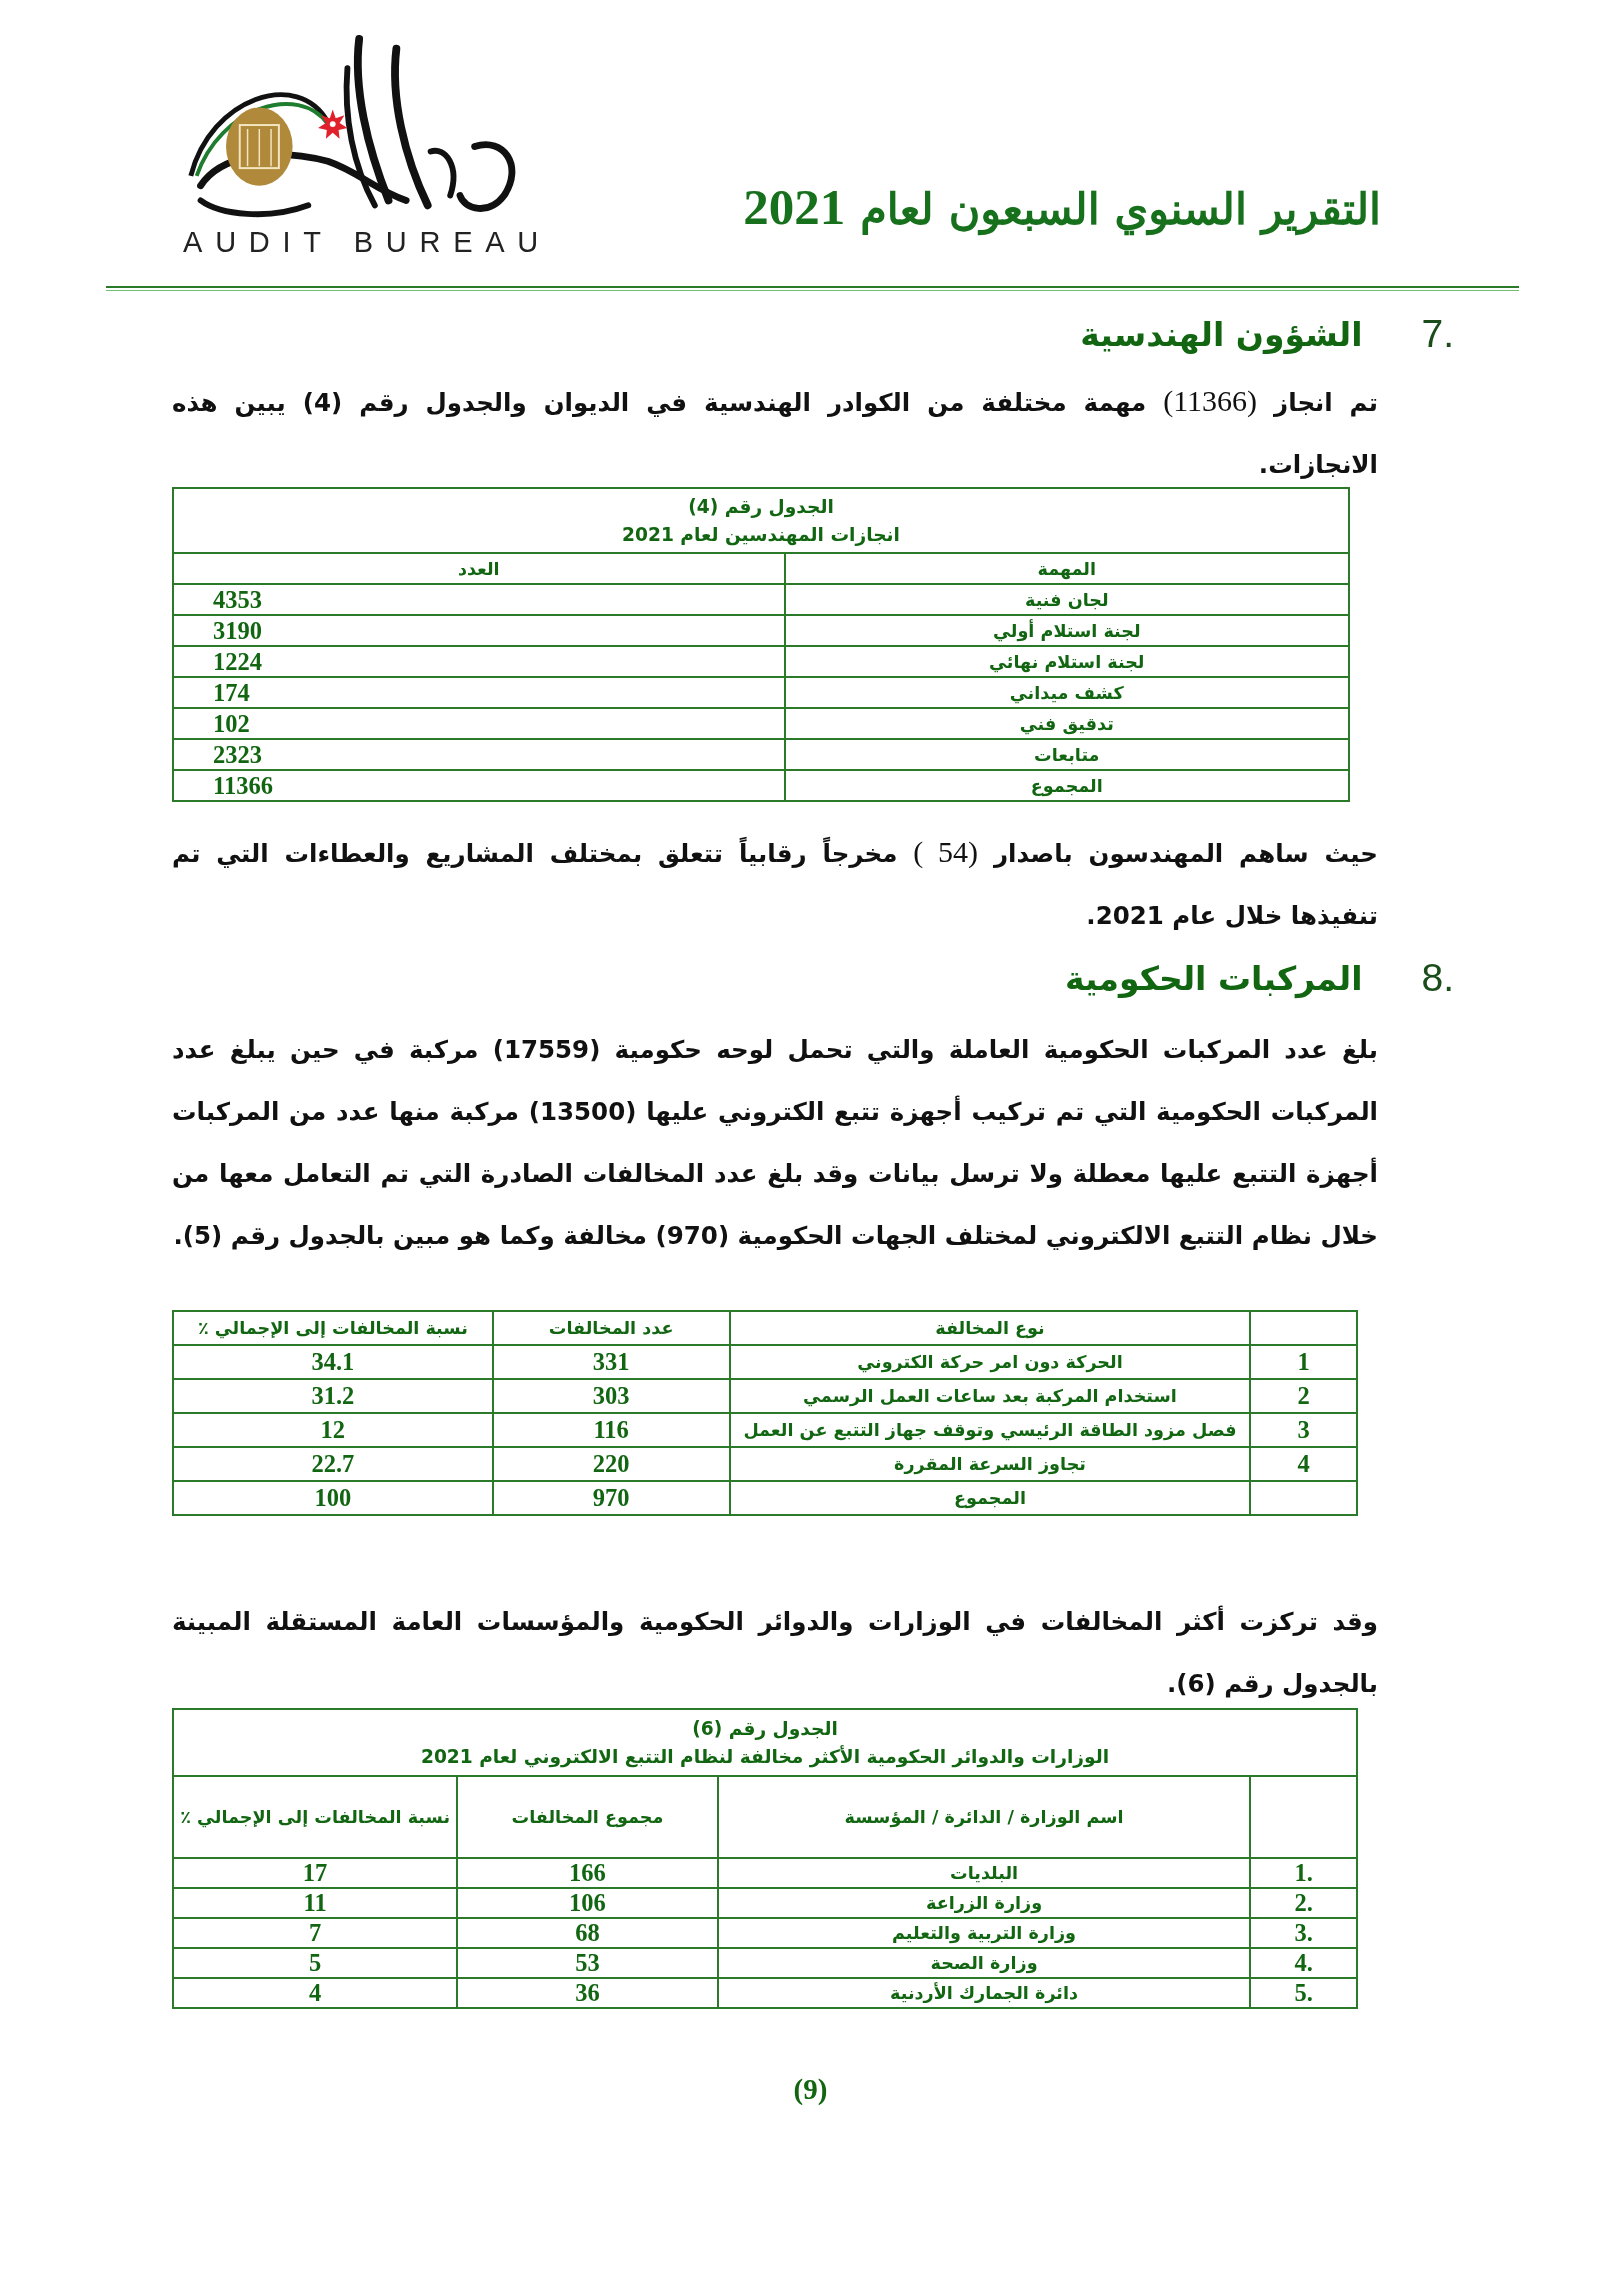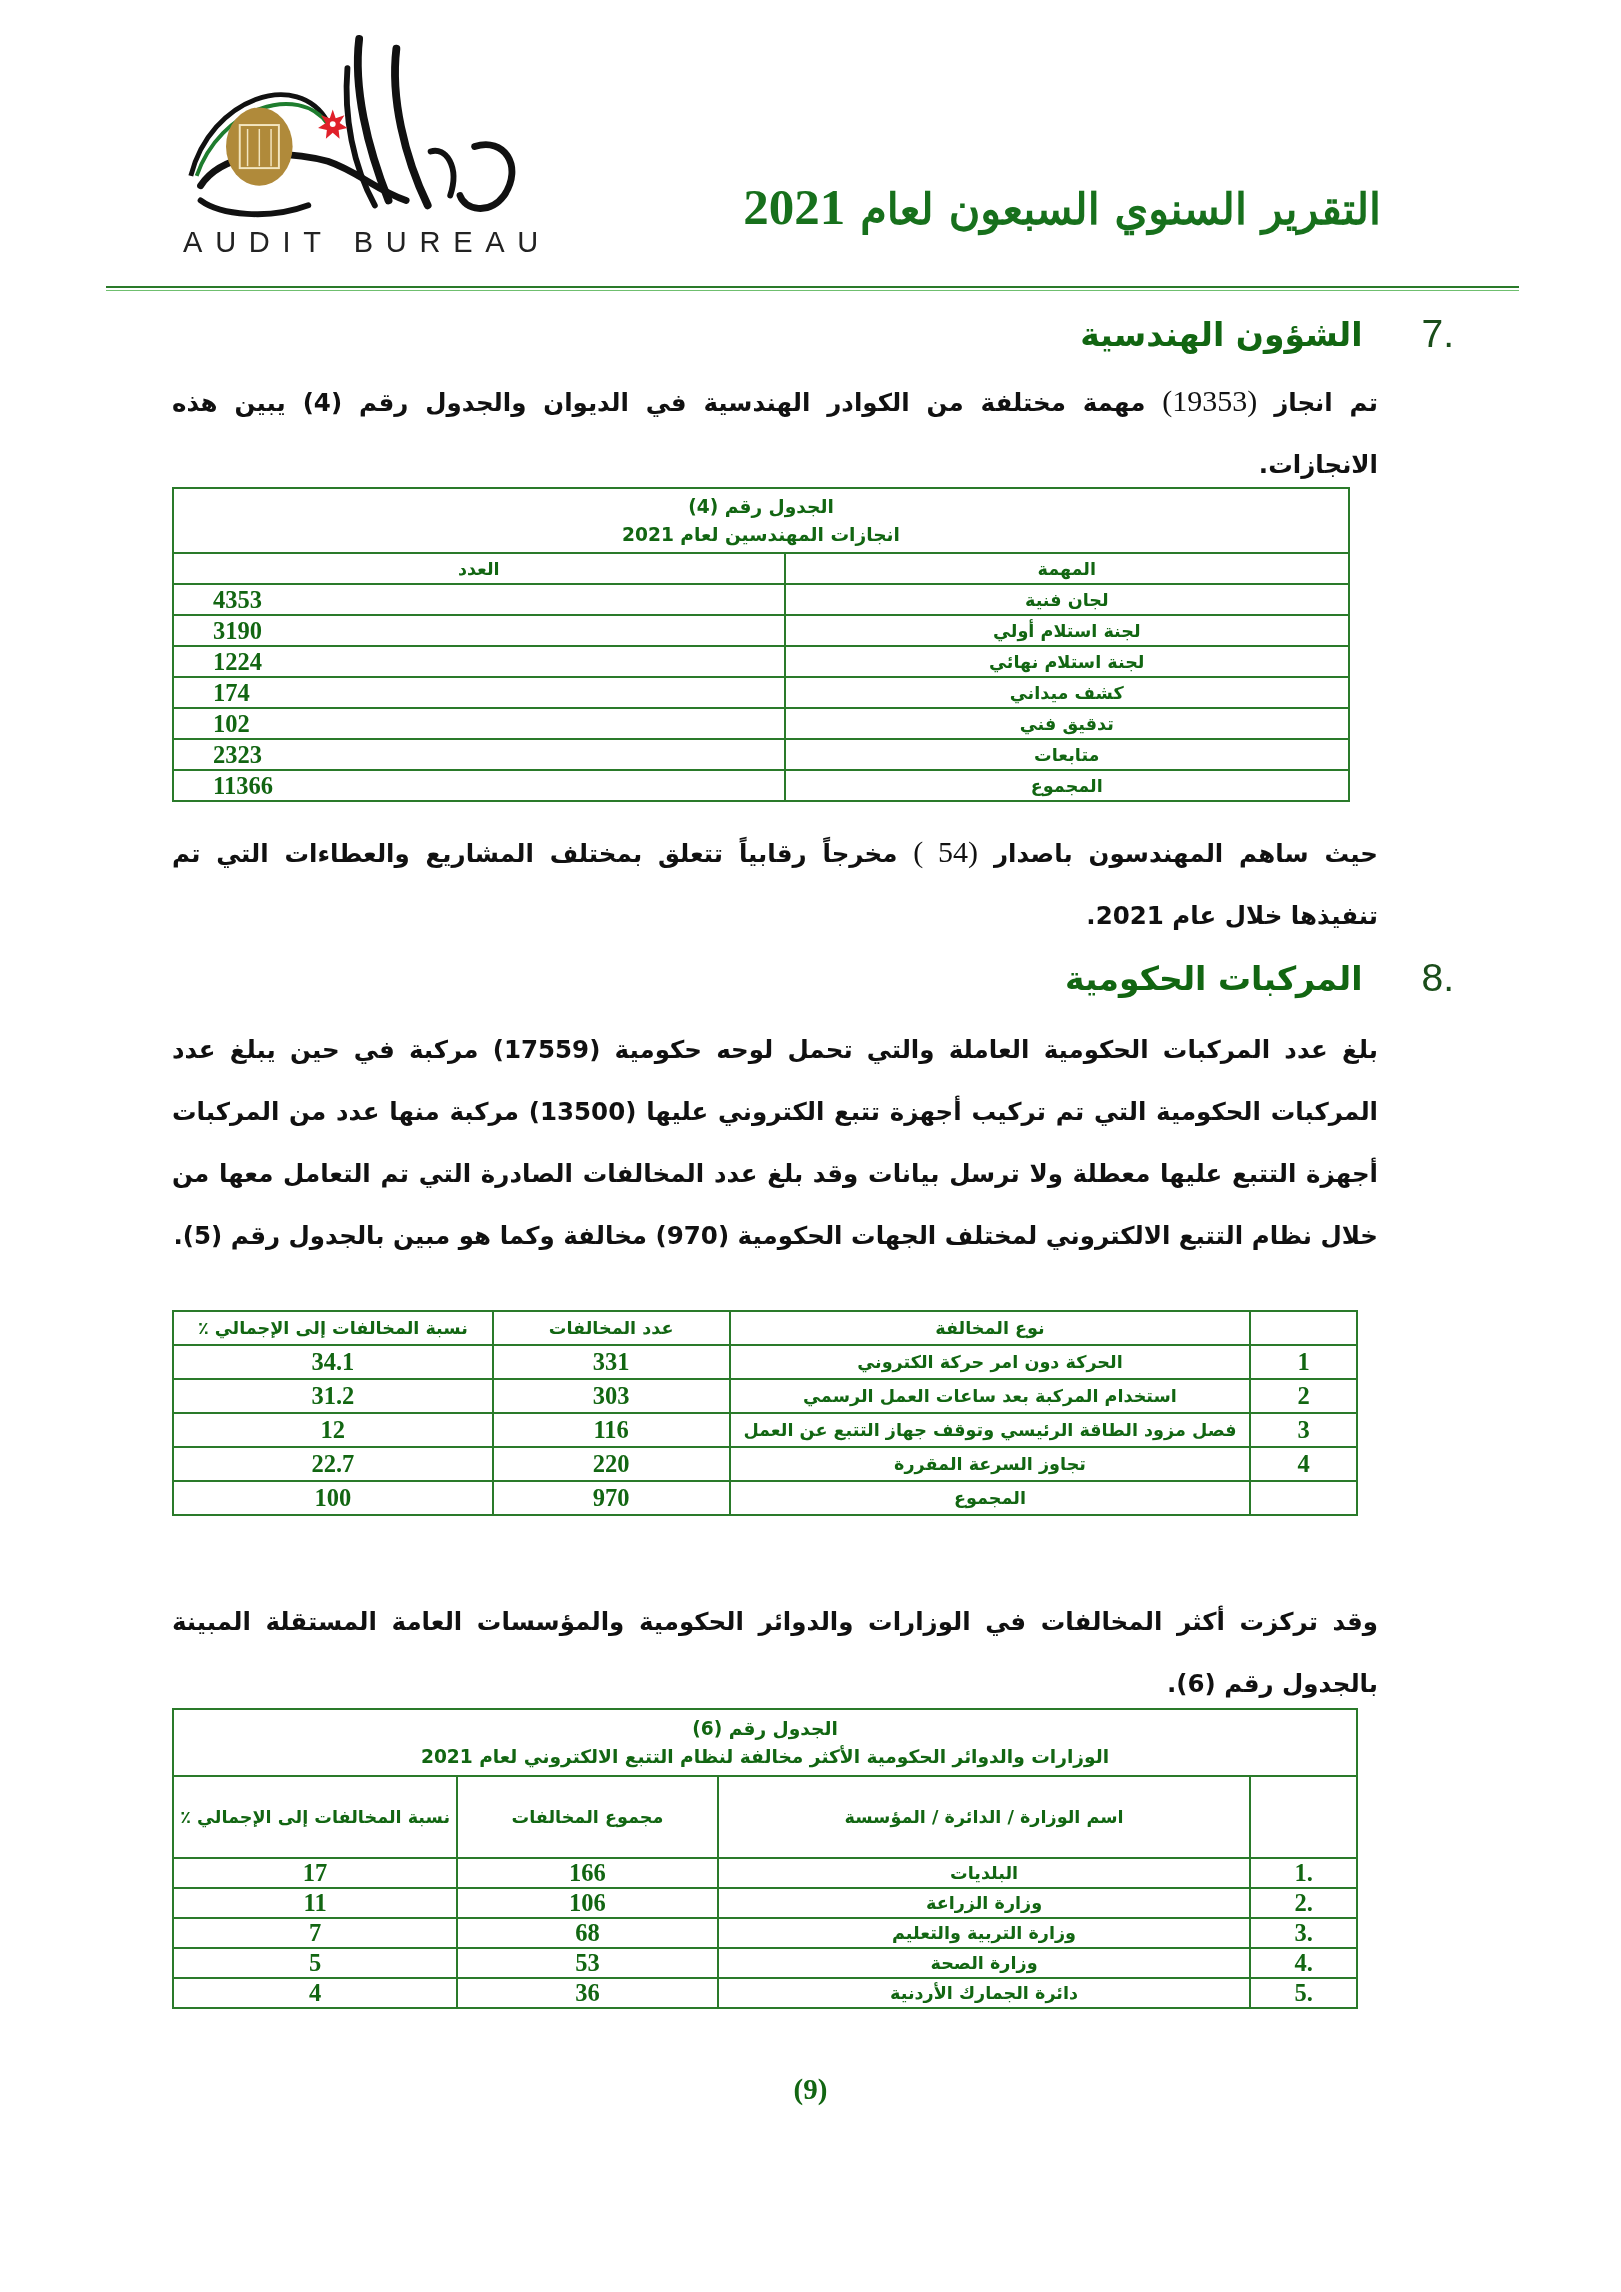--- a/index.html
+++ b/index.html
@@ -108,21 +108,21 @@
 <div class="abs hdr-line"></div>
 <div class="abs hdr-line2"></div>
 
 <div class="abs sec-head" style="top:312px;">
   <span class="sec-num">.7</span>
   <span class="sec-title">الشؤون الهندسية</span>
 </div>
 
 <div class="abs para" style="top:370px;">
   <span>تم انجاز</span>
-  <span class="num">(19353)</span>
+  <span class="num">(11366)</span>
   <span>مهمة مختلفة من الكوادر الهندسية في الديوان والجدول رقم (4) يبين هذه الانجازات.</span>
 </div>
 
 <table class="gt" id="t4">
   <tbody>
       <tr class="cap-row">
     <td colspan="2" class="cap">
       <div>الجدول رقم (4)</div>
       <div>انجازات المهندسين لعام 2021</div>
     </td>

